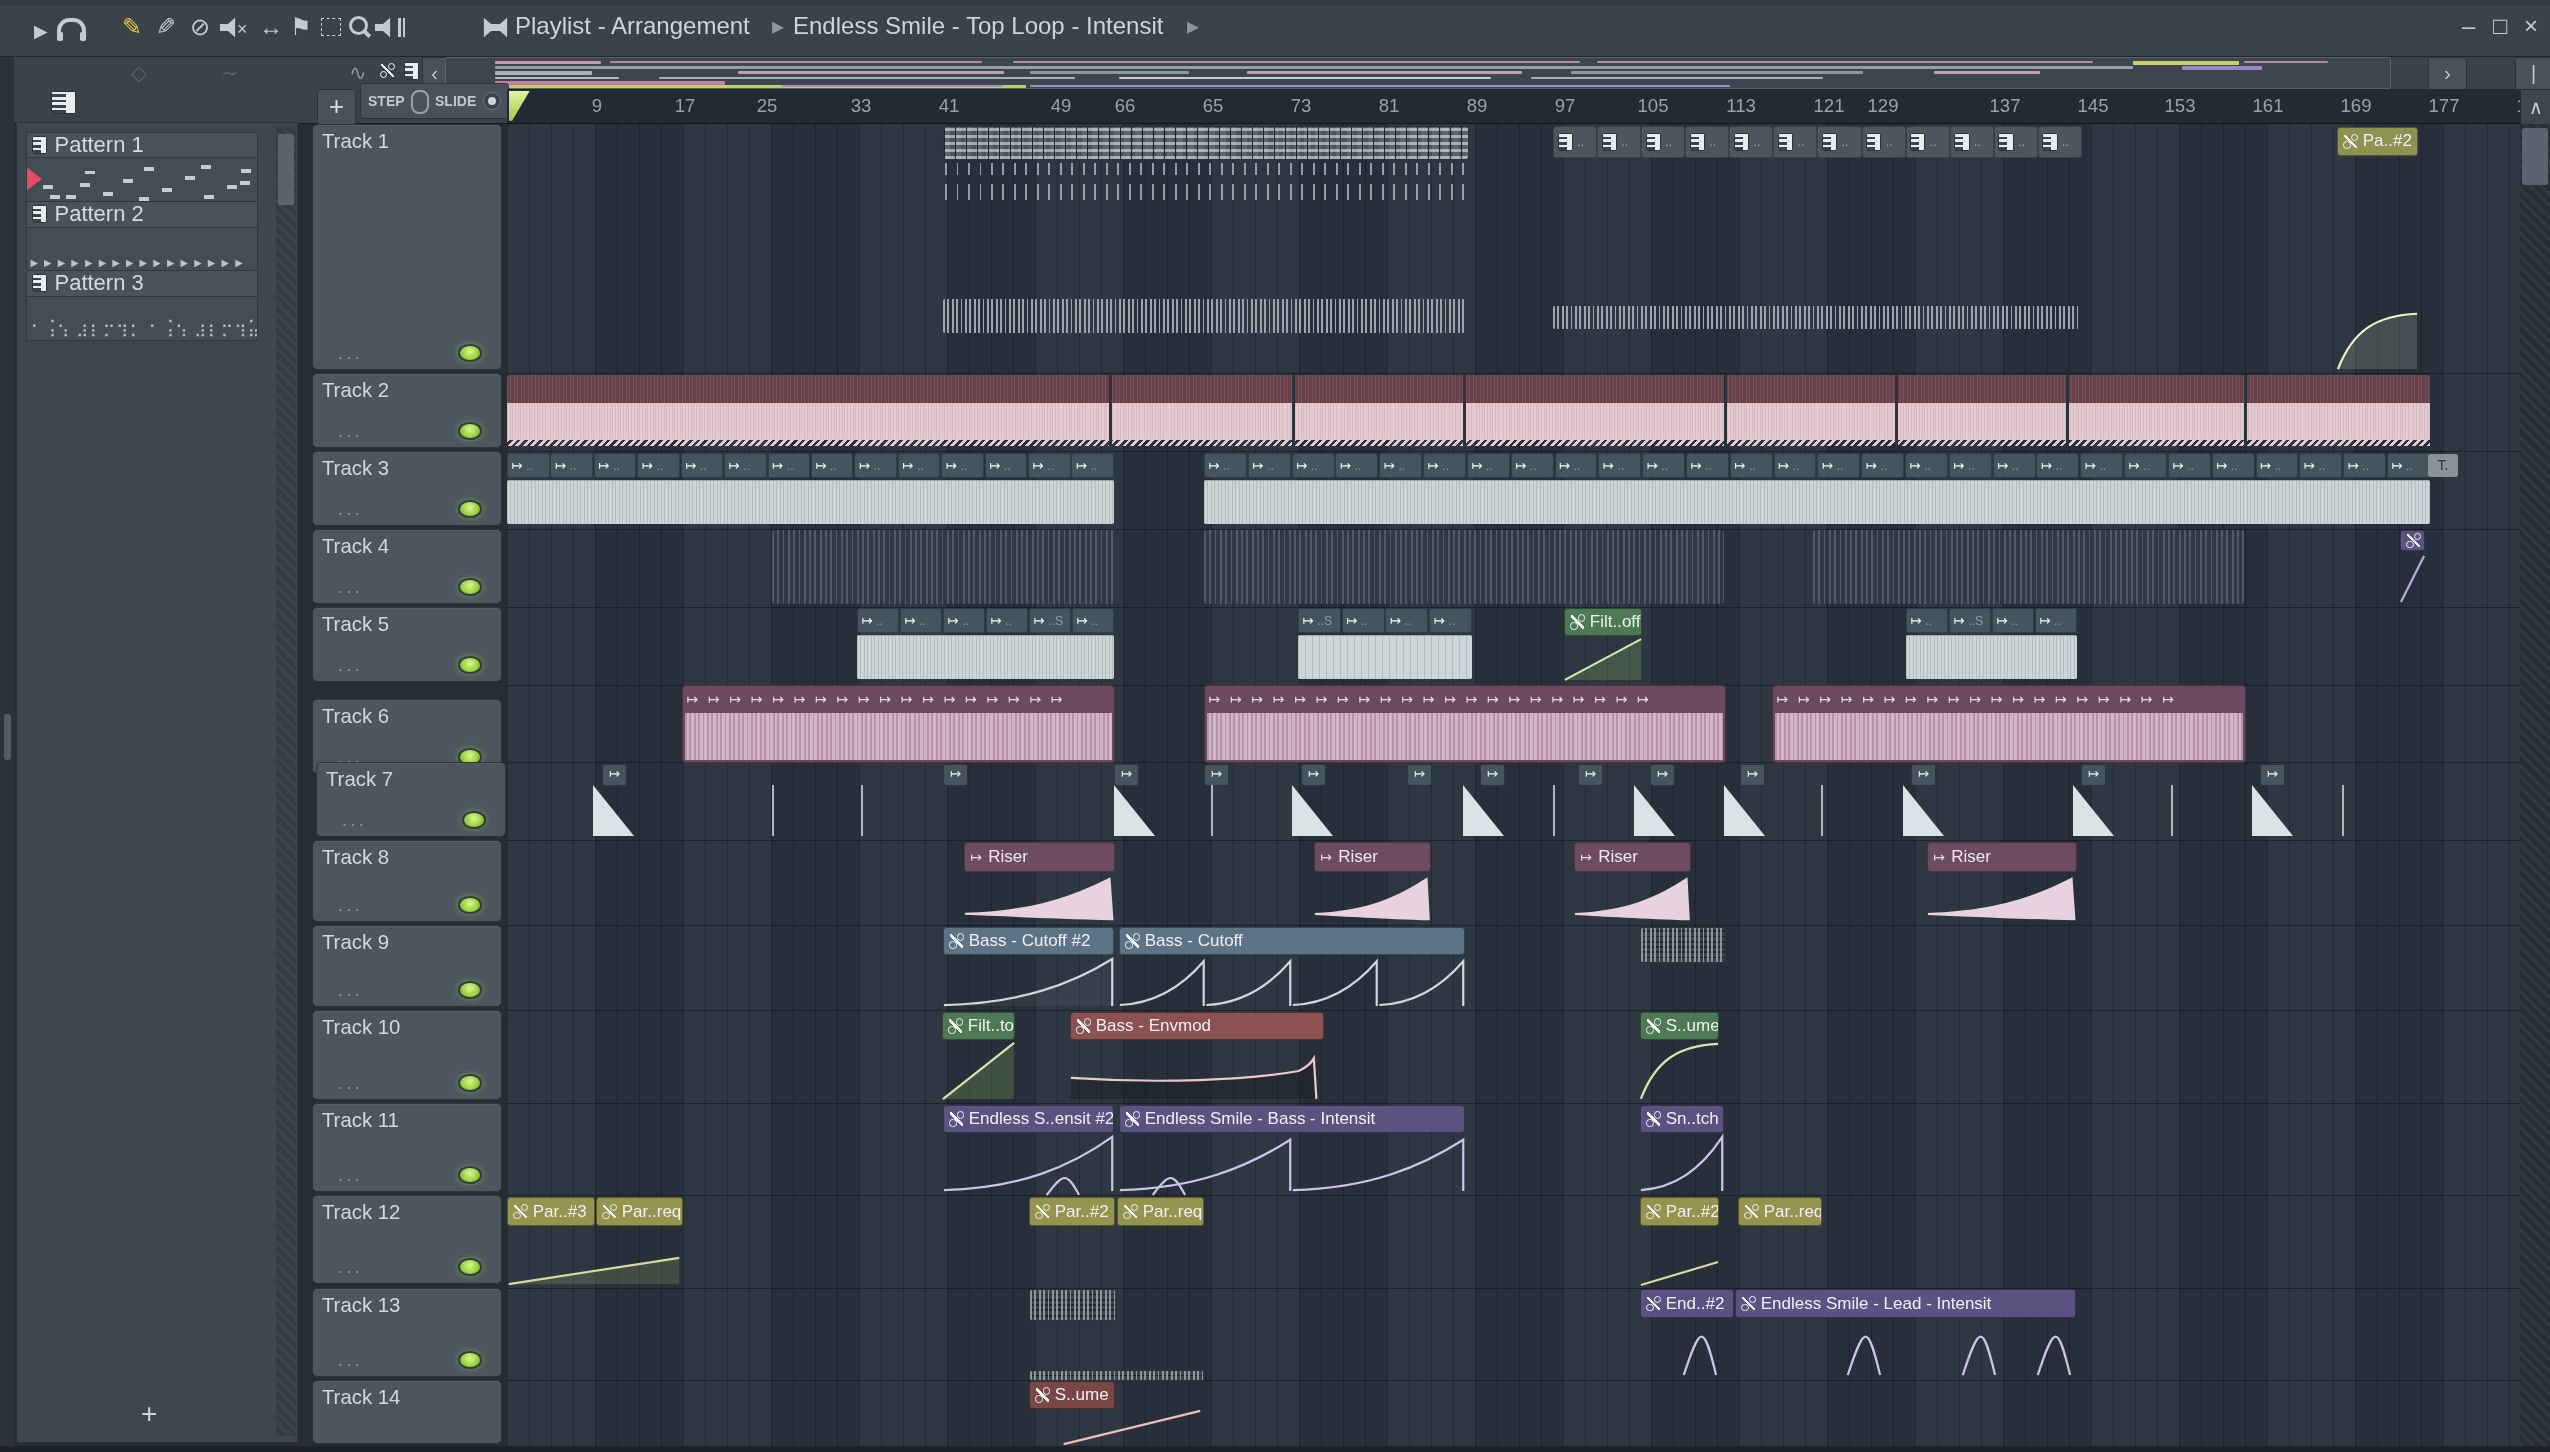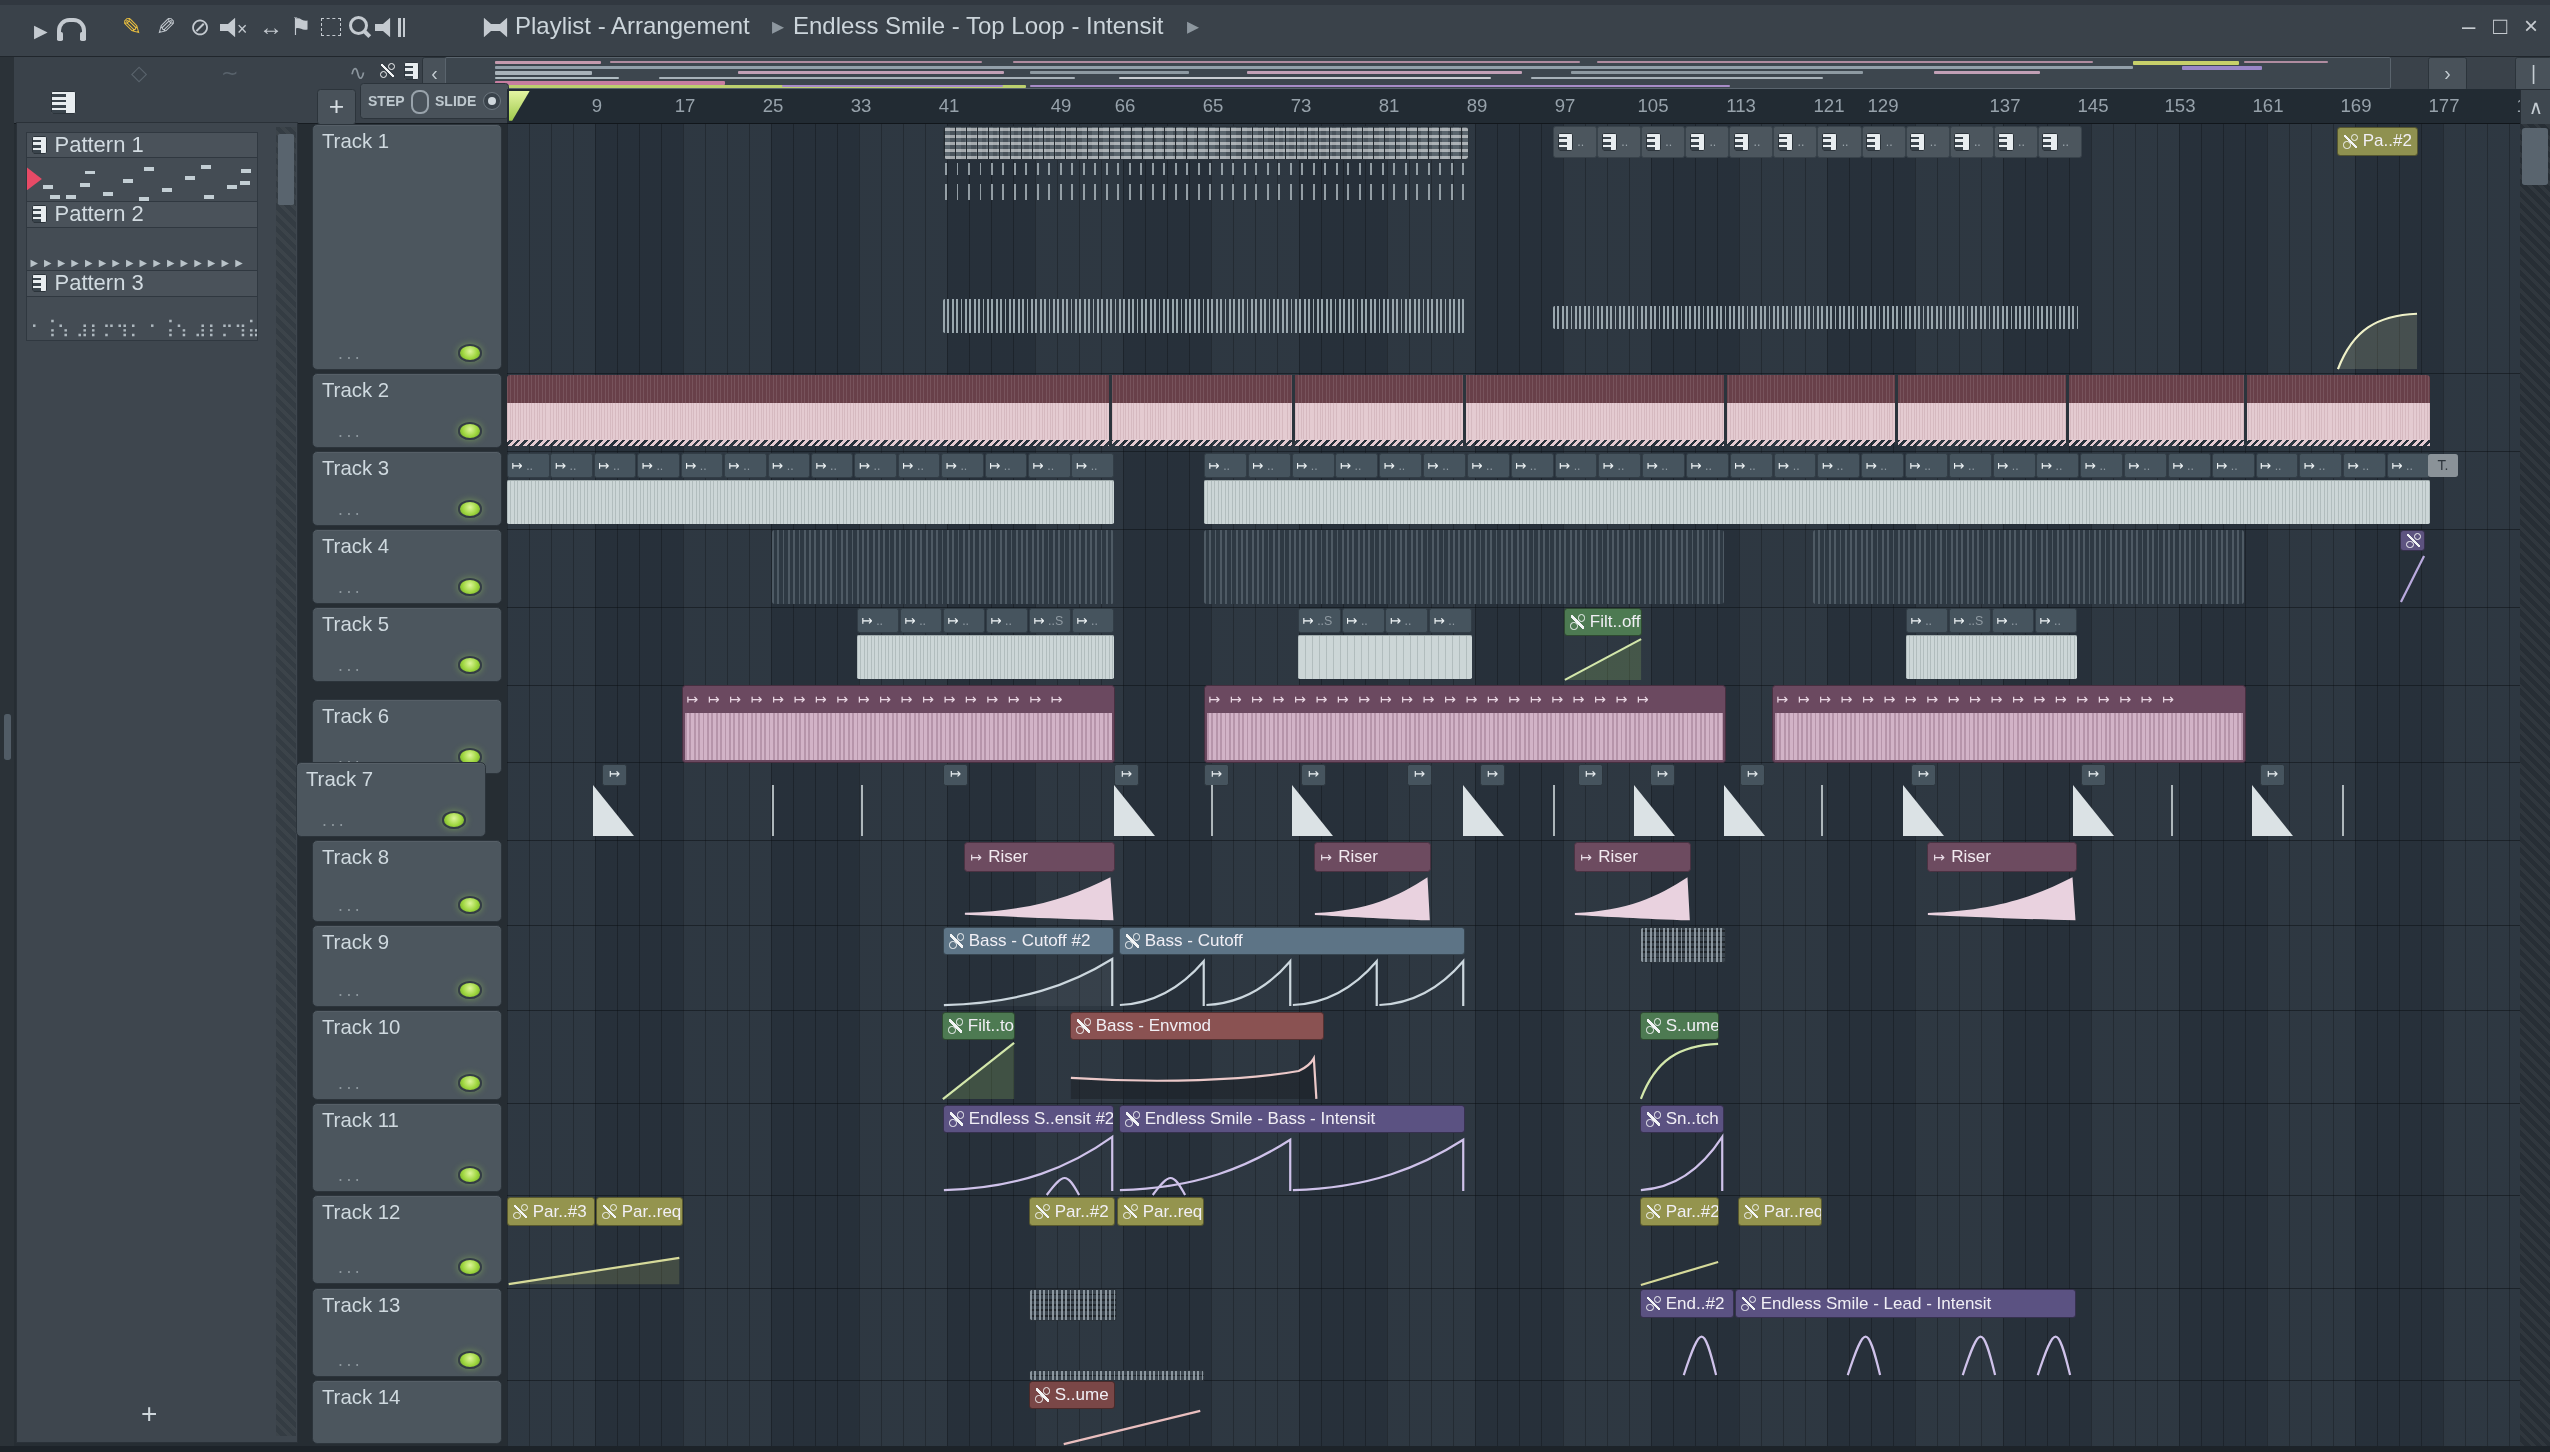--- a/index.html
+++ b/index.html
@@ -205,21 +205,21 @@
     <div class="abs oval"></div>
     <div class="abs lbl" style="left:74px">SLIDE</div>
     <div class="abs radio"></div>
   </div>
 </div>
 
 <div class="abs" id="ruler">
   <div class="abs" id="playhead"></div>
 <span class="rnum" style="left: 90px;">9</span>
     <span class="rnum" style="left: 178px;">17</span>
-    <span class="rnum" style="left: 266px;">25</span>
+    <span class="rnum" style="left: 260px;">25</span>
     <span class="rnum" style="left: 354px;">33</span>
     <span class="rnum" style="left: 442px;">41</span>
     <span class="rnum" style="left: 554px;">49</span>
     <span class="rnum" style="left: 618px;">66</span>
     <span class="rnum" style="left: 706px;">65</span>
     <span class="rnum" style="left: 794px;">73</span>
     <span class="rnum" style="left: 882px;">81</span>
     <span class="rnum" style="left: 970px;">89</span>
     <span class="rnum" style="left: 1058px;">97</span>
     <span class="rnum" style="left: 1146px;">105</span>
@@ -316,21 +316,21 @@
     <div class="abs thead" style="left: 312px; top: 607px; width: 190px; height: 75px;">
       <div class="tname">Track 5</div>
       <div class="tdots">...</div>
       <div class="led"></div>
     </div>
     <div class="abs thead" style="left: 312px; top: 685px; width: 190px; height: 75px; margin-top: 14px;">
       <div class="tname">Track 6</div>
       <div class="tdots">...</div>
       <div class="led"></div>
     </div>
-    <div class="abs thead" style="left: 296px; top: 762px; width: 190px; height: 75px;">
+    <div class="abs thead" style="left: 316px; top: 762px; width: 190px; height: 75px;">
       <div class="tname">Track 7</div>
       <div class="tdots">...</div>
       <div class="led"></div>
     </div>
     <div class="abs thead" style="left: 312px; top: 840px; width: 190px; height: 82px;">
       <div class="tname">Track 8</div>
       <div class="tdots">...</div>
       <div class="led"></div>
     </div>
     <div class="abs thead" style="left: 312px; top: 925px; width: 190px; height: 82px;">

